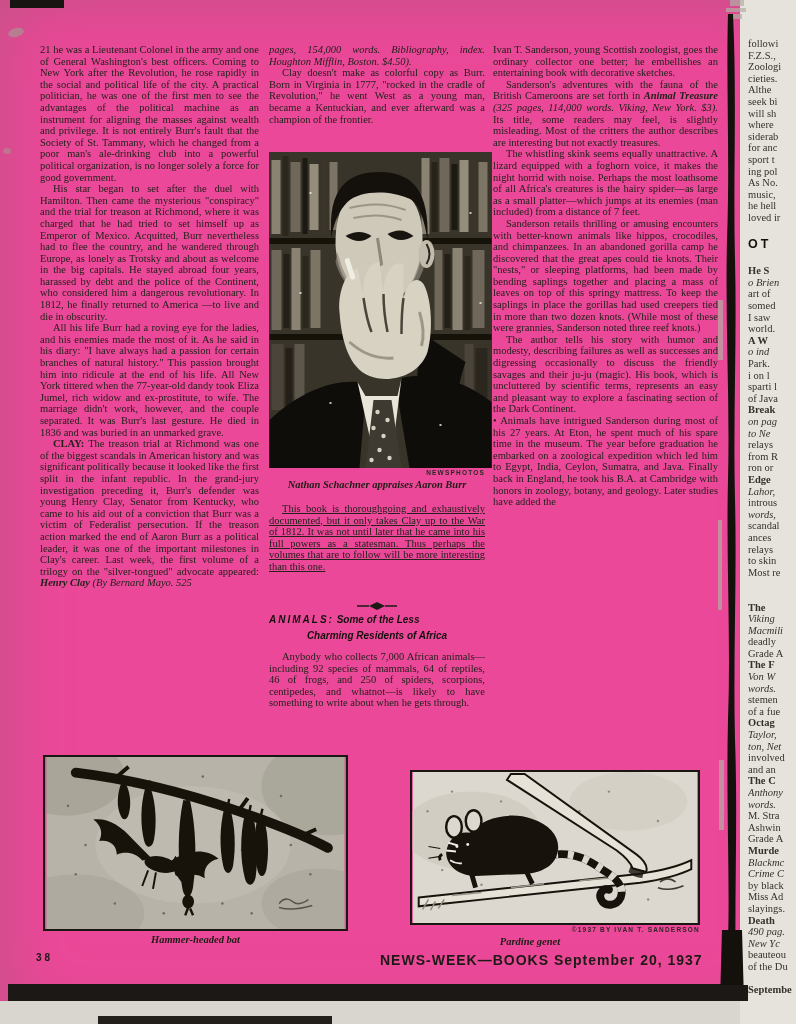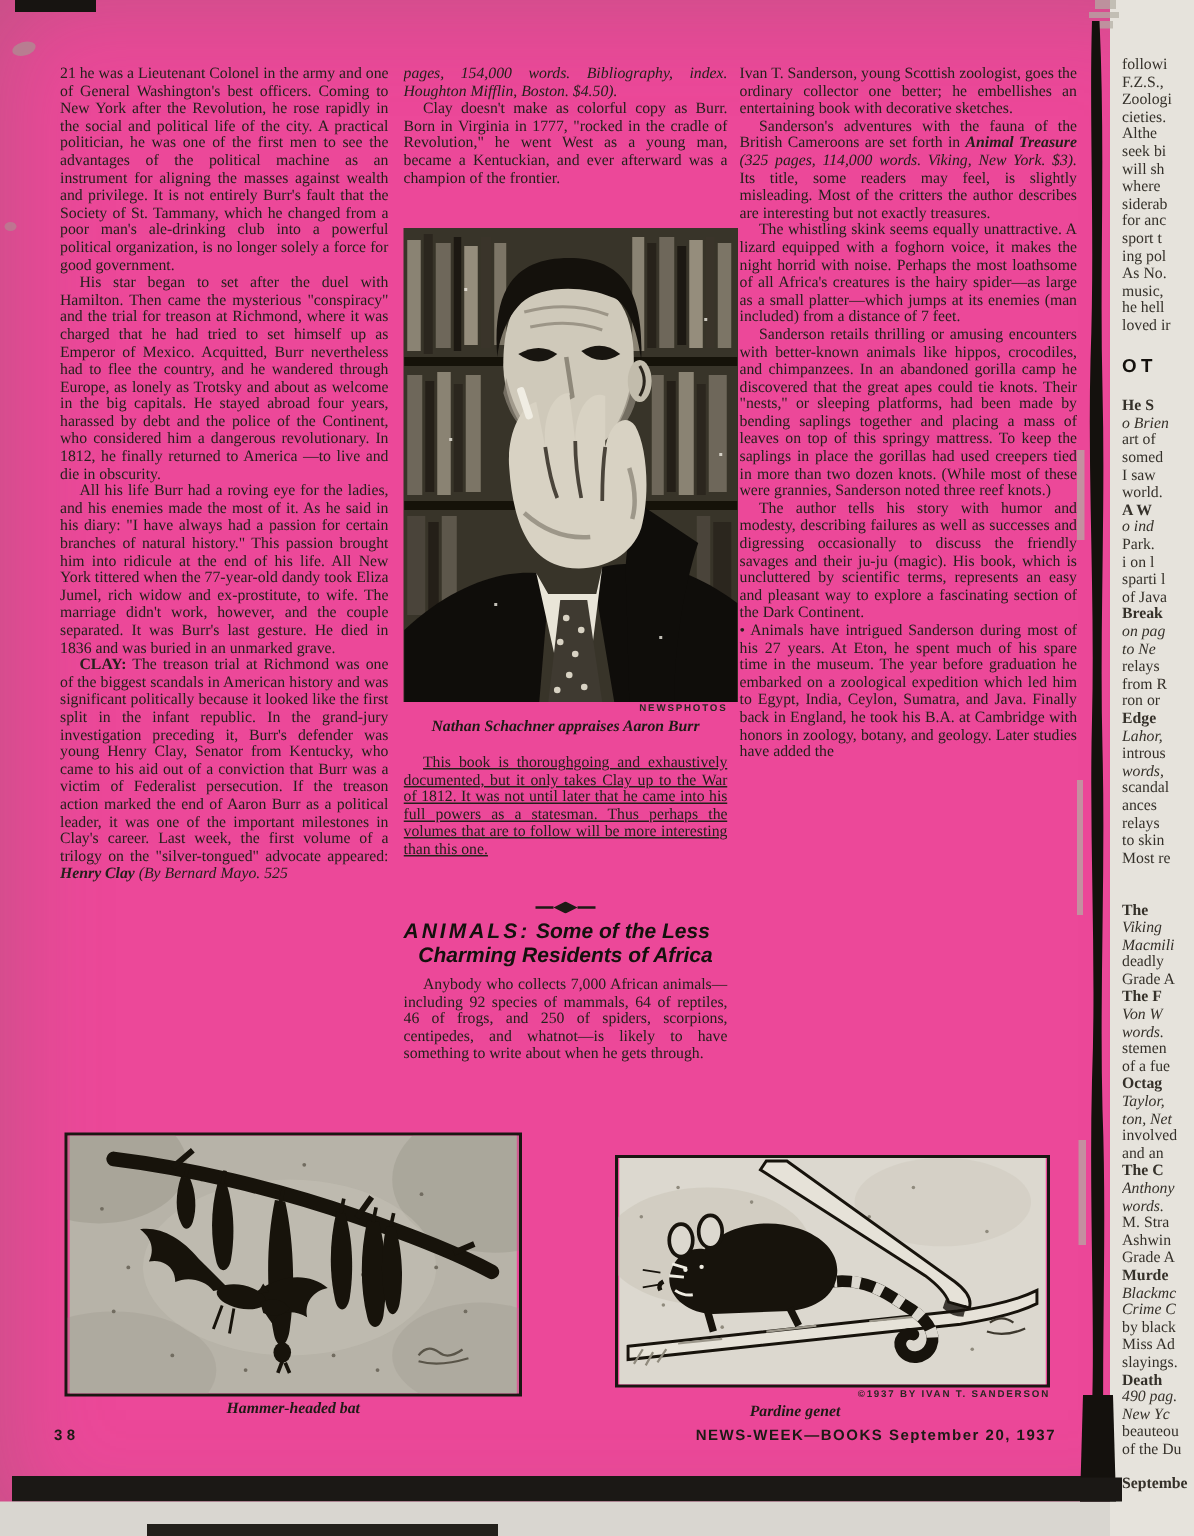--- a/index.html
+++ b/index.html
@@ -12,28 +12,28 @@
   .b{font-weight:bold;}
   .i{font-style:italic;}
   .bi{font-weight:bold;font-style:italic;}
   .photo-box{position:absolute;left:269px;top:152px;width:223px;height:316px;background:#383429;}
   .credit{position:absolute;font-family:"Liberation Sans",sans-serif;font-size:6.5px;font-weight:bold;
           letter-spacing:1.2px;color:#2a2723;text-align:right;}
   .caption{position:absolute;font-weight:bold;font-style:italic;font-size:10.5px;text-align:center;color:#1e1b16;}
   .divider{position:absolute;left:269px;top:596px;width:216px;text-align:center;}
   .animals-heading{position:absolute;left:269px;top:612px;width:216px;
           font-family:"Liberation Sans",sans-serif;font-weight:bold;font-style:italic;
-          font-size:14px;line-height:16px;color:#14110d;}
+          font-size:10px;line-height:16px;color:#14110d;}
   .animals-heading .lead{letter-spacing:2px;}
   .animals-heading .l2{text-align:center;display:block;}
   .ill-box{position:absolute;border:2px solid #1a1712;box-sizing:border-box;}
   .pagenum{position:absolute;left:36px;top:952px;font-family:"Liberation Sans",sans-serif;
            font-size:10px;font-weight:bold;letter-spacing:3px;color:#1d1a15;}
-  .footer{position:absolute;left:380px;top:952px;width:324px;text-align:right;
-          font-family:"Liberation Sans",sans-serif;font-size:10px;font-weight:bold;
+  .footer{position:absolute;left:380px;top:952px;width:324px;text-align:left;
+          font-family:"Liberation Sans",sans-serif;font-size:14px;font-weight:bold;
           letter-spacing:1px;color:#1d1a15;white-space:nowrap;}
   .blackbar{position:absolute;left:8px;top:984px;width:788px;height:17px;background:#1b1815;}
   .below-bar{position:absolute;left:0;top:1001px;width:796px;height:23px;background:#d9d6d0;}
   .bottom-partial-bar{position:absolute;left:98px;top:1016px;width:234px;height:8px;background:#23201b;}
   .corner-mark{position:absolute;left:10px;top:0;width:54px;height:8px;background:#171411;}
   .smudge1{position:absolute;left:8px;top:28px;width:16px;height:9px;background:#a39e92;
            border-radius:50%;opacity:.6;transform:rotate(-15deg);}
   .smudge2{position:absolute;left:3px;top:148px;width:8px;height:6px;background:#a39e92;border-radius:50%;opacity:.5;}
   .nextpage-bg{position:absolute;left:740px;top:0;width:56px;height:1024px;background:#e6e3dc;}
   .spine-svg{position:absolute;left:716px;top:0;width:32px;height:1024px;}

